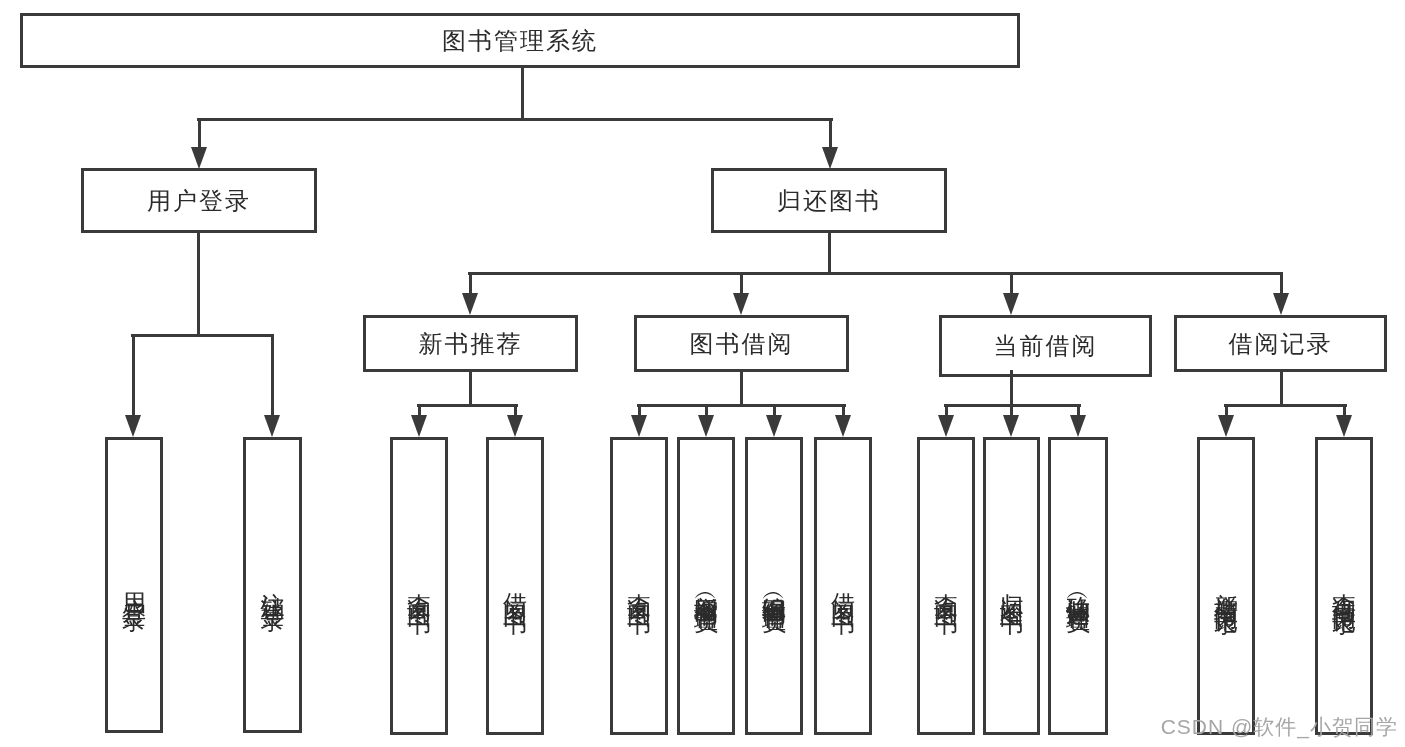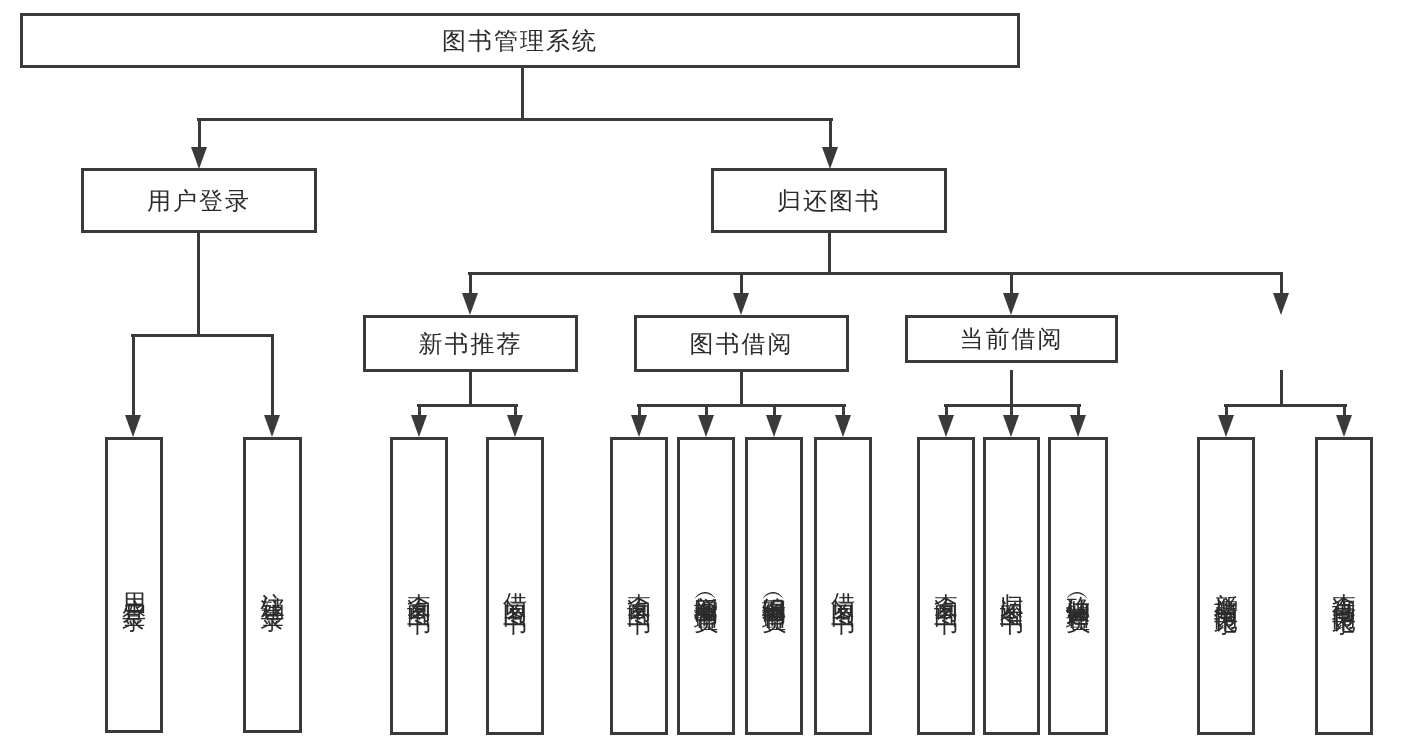--- a/index.html
+++ b/index.html
@@ -73,22 +73,25 @@
   <div class="ah" style="left:1003px;top:293px"></div>
   <div class="line" style="left:1280px;top:272px;width:3px;height:21px"></div>
   <div class="ah" style="left:1273px;top:293px"></div>
 
   <div class="box" style="left:634px;top:315px;width:215px;height:57px">
     <span class="hlbl">图书借阅</span>
   </div>
   <div class="box" style="left:363px;top:315px;width:215px;height:57px">
     <span class="hlbl">新书推荐</span>
   </div>
-  <div class="box" style="left:905px;top:315px;width:213px;height:48px">
+  <div class="box" style="left:939px;top:315px;width:213px;height:62px">
     <span class="hlbl">当前借阅</span>
+  </div>
+  <div class="box" style="left:1174px;top:315px;width:213px;height:57px">
+    <span class="hlbl">借阅记录</span>
   </div>
 
   <div class="line" style="left:469px;top:370px;width:3px;height:37px"></div>
   <div class="line" style="left:417px;top:404px;width:101px;height:3px"></div>
   <div class="line" style="left:418px;top:404px;width:3px;height:11px"></div>
   <div class="ah" style="left:411px;top:415px"></div>
   <div class="line" style="left:514px;top:404px;width:3px;height:11px"></div>
   <div class="ah" style="left:507px;top:415px"></div>
 
   <div class="line" style="left:740px;top:370px;width:3px;height:37px"></div>
@@ -155,14 +158,15 @@
     <span class="vlbl" style="letter-spacing:2px">确认归还（管理员）</span>
   </div>
 
   <div class="box" style="left:1197px;top:437px;width:58px;height:298px">
     <span class="vlbl" style="letter-spacing:4px">新增借阅记录</span>
   </div>
   <div class="box" style="left:1315px;top:437px;width:58px;height:298px">
     <span class="vlbl" style="letter-spacing:4px">查询借阅记录</span>
   </div>
 
+  <div class="watermark">CSDN @软件_小贺同学</div>
 
 </div>
 
 </body></html>

